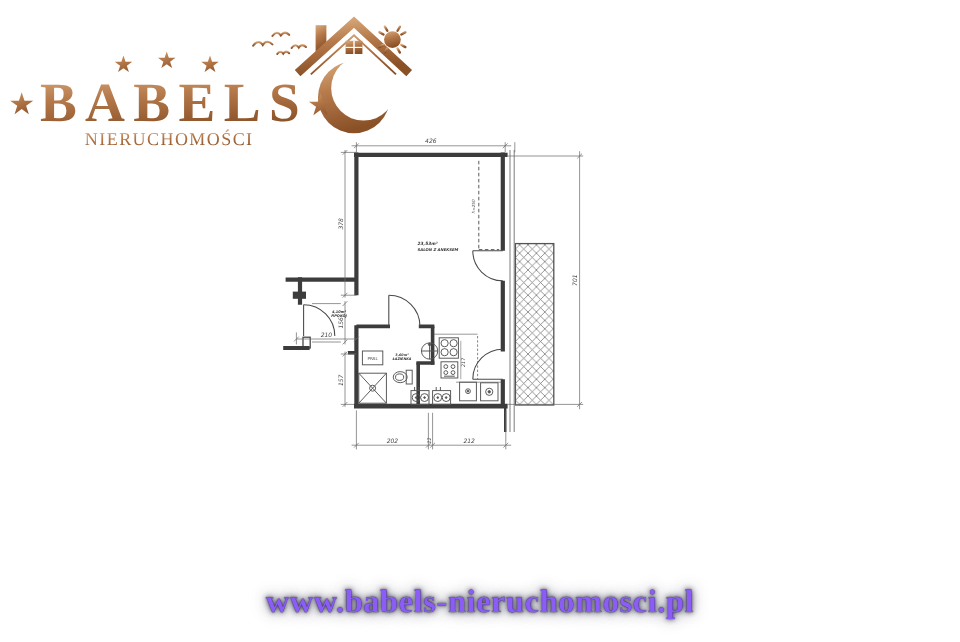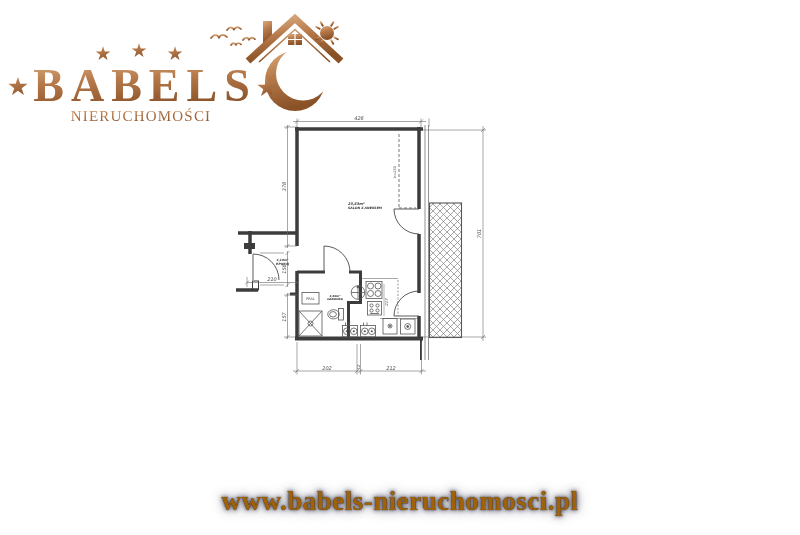--- a/index.html
+++ b/index.html
@@ -2,21 +2,21 @@
 <html><head>
 <meta charset="utf-8">
 <style>
   html,body{margin:0;padding:0;background:#fff;}
   #page{position:relative;width:800px;height:535px;background:#ffffff;overflow:hidden;
         font-family:"Liberation Sans",sans-serif;}
   #logo{position:absolute;left:5px;top:5px;}
   #plan{position:absolute;left:230px;top:92px;}
   #footer{position:absolute;left:0;top:486px;width:800px;text-align:center;
           font-family:"Liberation Serif",serif;font-weight:bold;font-size:27px;
-          letter-spacing:0.5px;color:#a16207;
+          letter-spacing:0.5px;color:#8b5cf6;
           text-shadow:0 0 4px rgba(25,25,50,.85),0 0 9px rgba(55,55,80,.55),0 0 1px rgba(0,0,0,.9),0 0 14px rgba(70,70,95,.35);}
   .dim-txt{font-style:italic;fill:#4a4a4a;font-family:"DejaVu Sans",sans-serif;}
   .room-txt{font-style:italic;font-weight:bold;fill:#333;font-family:"DejaVu Sans",sans-serif;}
 </style>
 </head>
 <body>
 
 <div id="page">
 
   <svg id="logo" width="340" height="140" viewBox="0 0 340 140">

